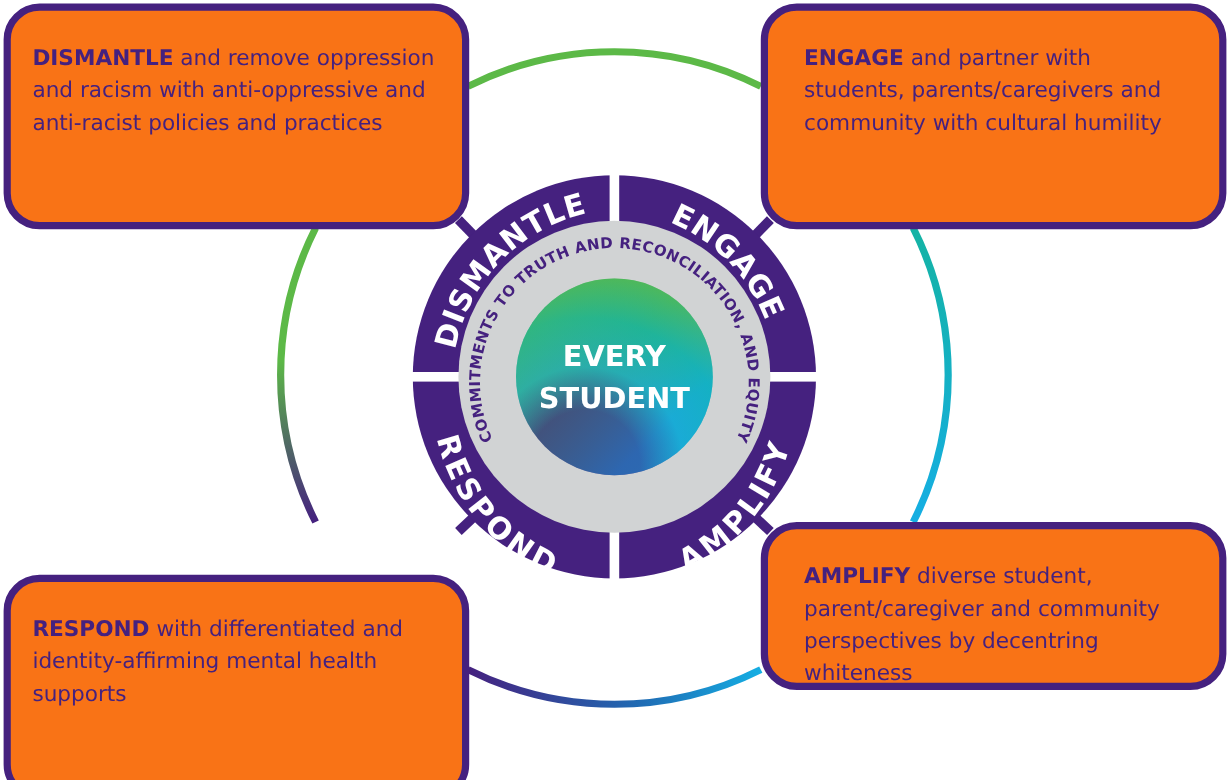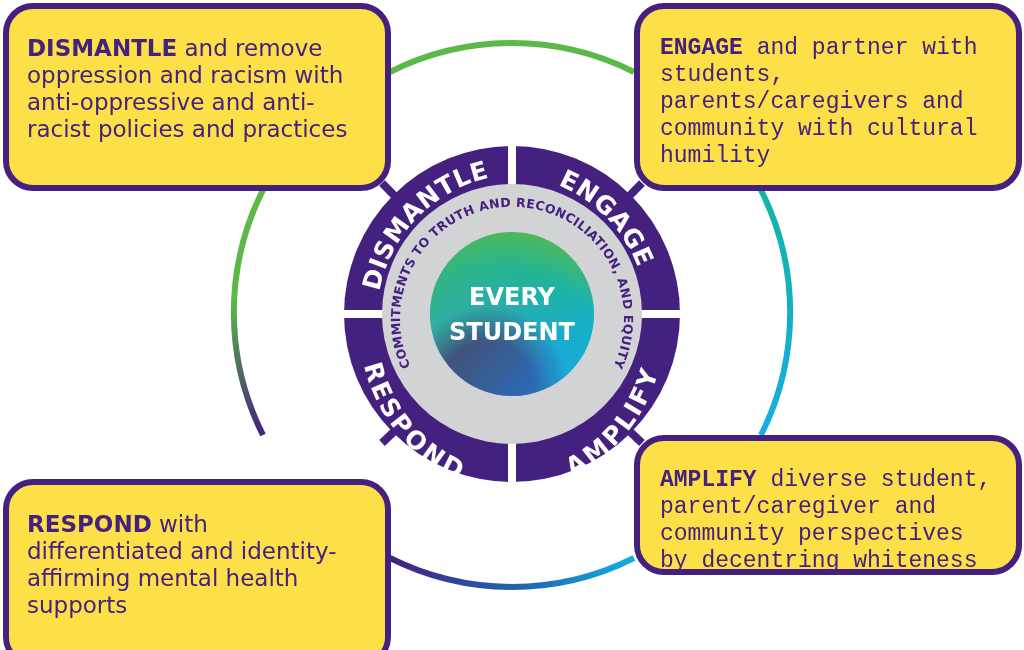--- a/index.html
+++ b/index.html
@@ -1,27 +1,27 @@
 <!DOCTYPE html>
 <html><head>
 <meta charset="utf-8">
 <style>
   html, body { margin: 0; padding: 0; background: #ffffff; }
   body { width: 1024px; height: 650px; position: relative; overflow: hidden;
          font-family: "DejaVu Sans", sans-serif; }
   #diagram { position: absolute; left: 0; top: 0; width: 1024px; height: 650px; }
   .box { position: absolute; box-sizing: border-box; border: 6px solid #45217f;
-         border-radius: 30px; background: #fde047; color: #45217f;
-         font-size: 23px; line-height: 27px; padding: 26px 18px 0 18px; }
+         border-radius: 30px; background: #f97316; color: #45217f;
+         font-size: 18px; line-height: 27px; padding: 26px 18px 0 18px; }
   .box .kw { font-weight: bold; }
   #box-tl { left: 3px; top: 3px; width: 388px; height: 188px; }
   #box-tr { left: 634px; top: 3px; width: 388px; height: 188px; }
   #box-bl { left: 3px; top: 435px; width: 388px; height: 188px; margin-top: 44px; }
   #box-br { left: 634px; top: 435px; width: 388px; height: 140px; }
-  #box-tr, #box-br { padding-left: 20px; font-family: Liberation Mono, monospace; }
+  #box-tr, #box-br { padding-left: 30px; }
   .ring-label { font-family: "DejaVu Sans", sans-serif; font-weight: bold; fill: #ffffff; font-size: 25px; letter-spacing: 0.5px; }
   .inner-label { font-family: "DejaVu Sans", sans-serif; font-weight: bold; fill: #45217f; font-size: 12.5px; letter-spacing: 0.3px; }
   .center-label { font-family: "DejaVu Sans", sans-serif; font-weight: bold; fill: #ffffff; font-size: 24px; }
 </style>
 </head>
 <body>
 
 <svg id="diagram" width="1024" height="650" viewBox="0 0 1024 650" xmlns="http://www.w3.org/2000/svg">
   <defs>
     <linearGradient id="ringGrad" x1="0" y1="0" x2="1" y2="1">

